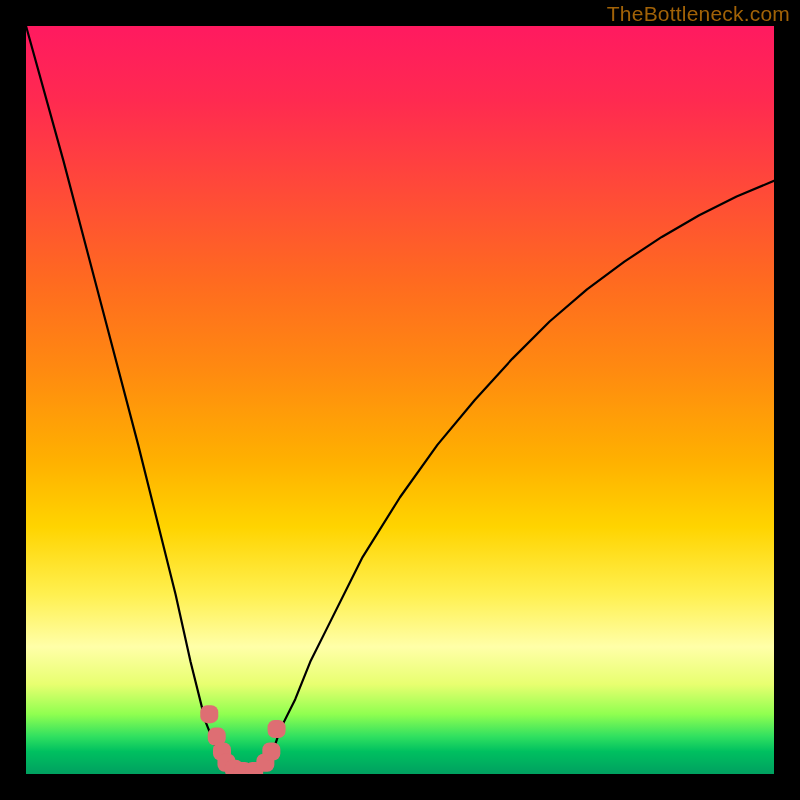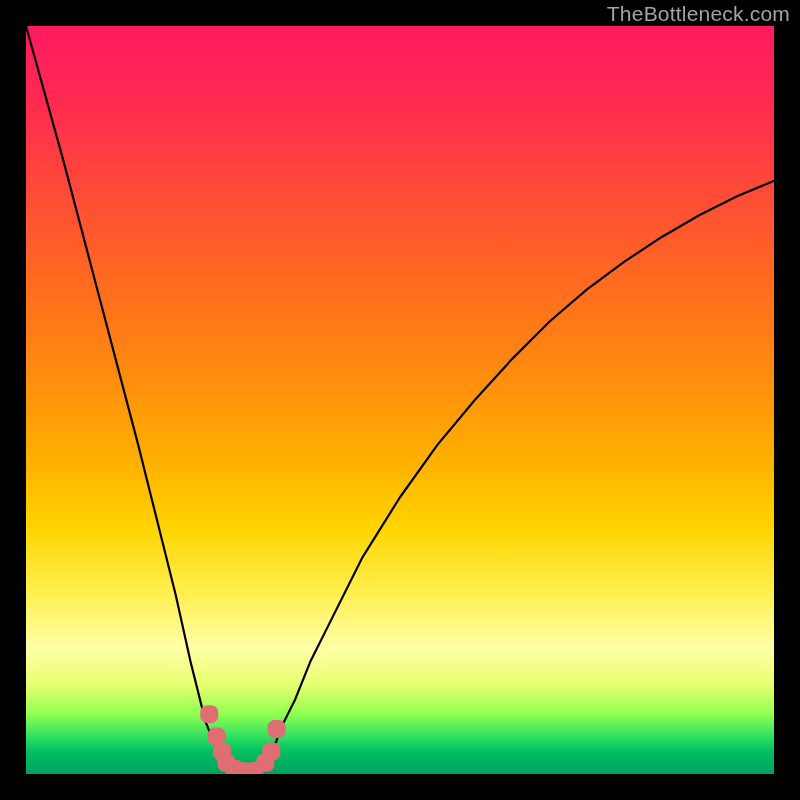--- a/index.html
+++ b/index.html
@@ -47,21 +47,21 @@
     position: absolute;
     left: 0;
     top: 0;
     width: 748px;
     height: 748px;
   }
   .watermark {
     position: absolute;
     top: 2px;
     right: 10px;
-    color: #a3a3a3;
+    color: #a16207;
     font-size: 21px;
     font-weight: 500;
     letter-spacing: 0.2px;
     user-select: none;
     text-align: right;
   }
 </style>
 </head>
 <body>
 

